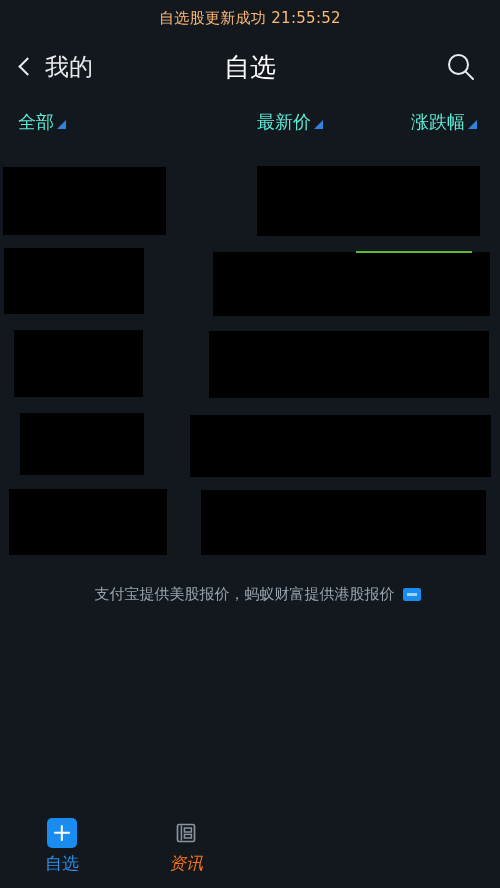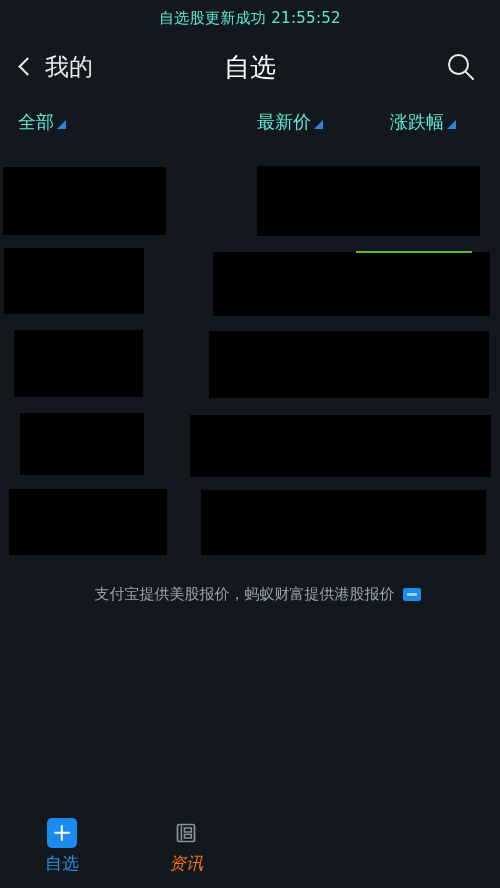--- a/index.html
+++ b/index.html
@@ -18,21 +18,21 @@
 
   
   .statusbar {
     height: 36px;
     background: #13181f;
     display: flex;
     align-items: center;
     justify-content: center;
   }
   .statusbar-text {
-    color: #5eead4;
+    color: #fdba74;
     font-size: 15px;
     letter-spacing: 0.3px;
     white-space: nowrap;
   }
 
   
   .navbar {
     height: 62px;
     background: #13181f;
     display: flex;
@@ -104,21 +104,21 @@
     color: #5eead4;
     font-size: 18px;
     line-height: 1;
     cursor: pointer;
     position: absolute;
     white-space: nowrap;
     text-align: right;
   }
   .filter-all  { left: 18px; }
   .filter-price{ left: 257px; }
-  .filter-chg  { left: 390px; }
+  .filter-chg  { left: 411px; }
   .sort-tri {
     width: 0;
     height: 0;
     margin-bottom: 2px;
     border-left: 9px solid transparent;
     border-bottom: 9px solid #2e84d8;
   }
 
   
   .list {

